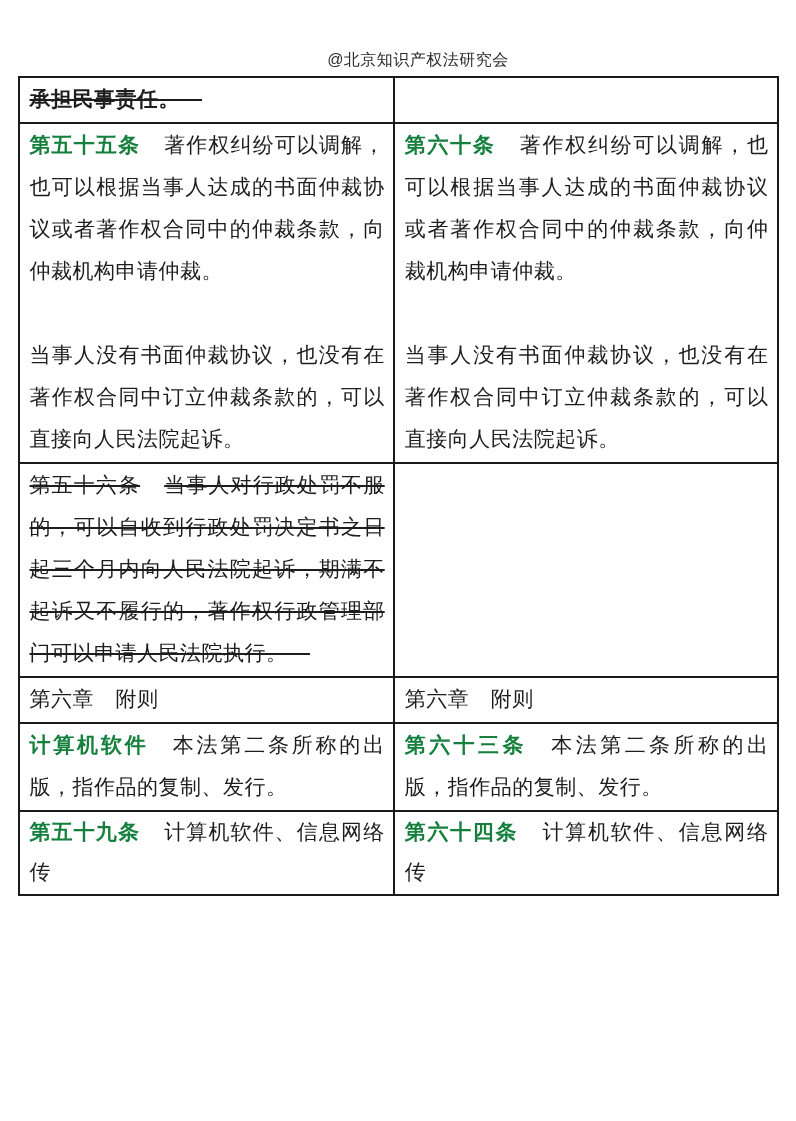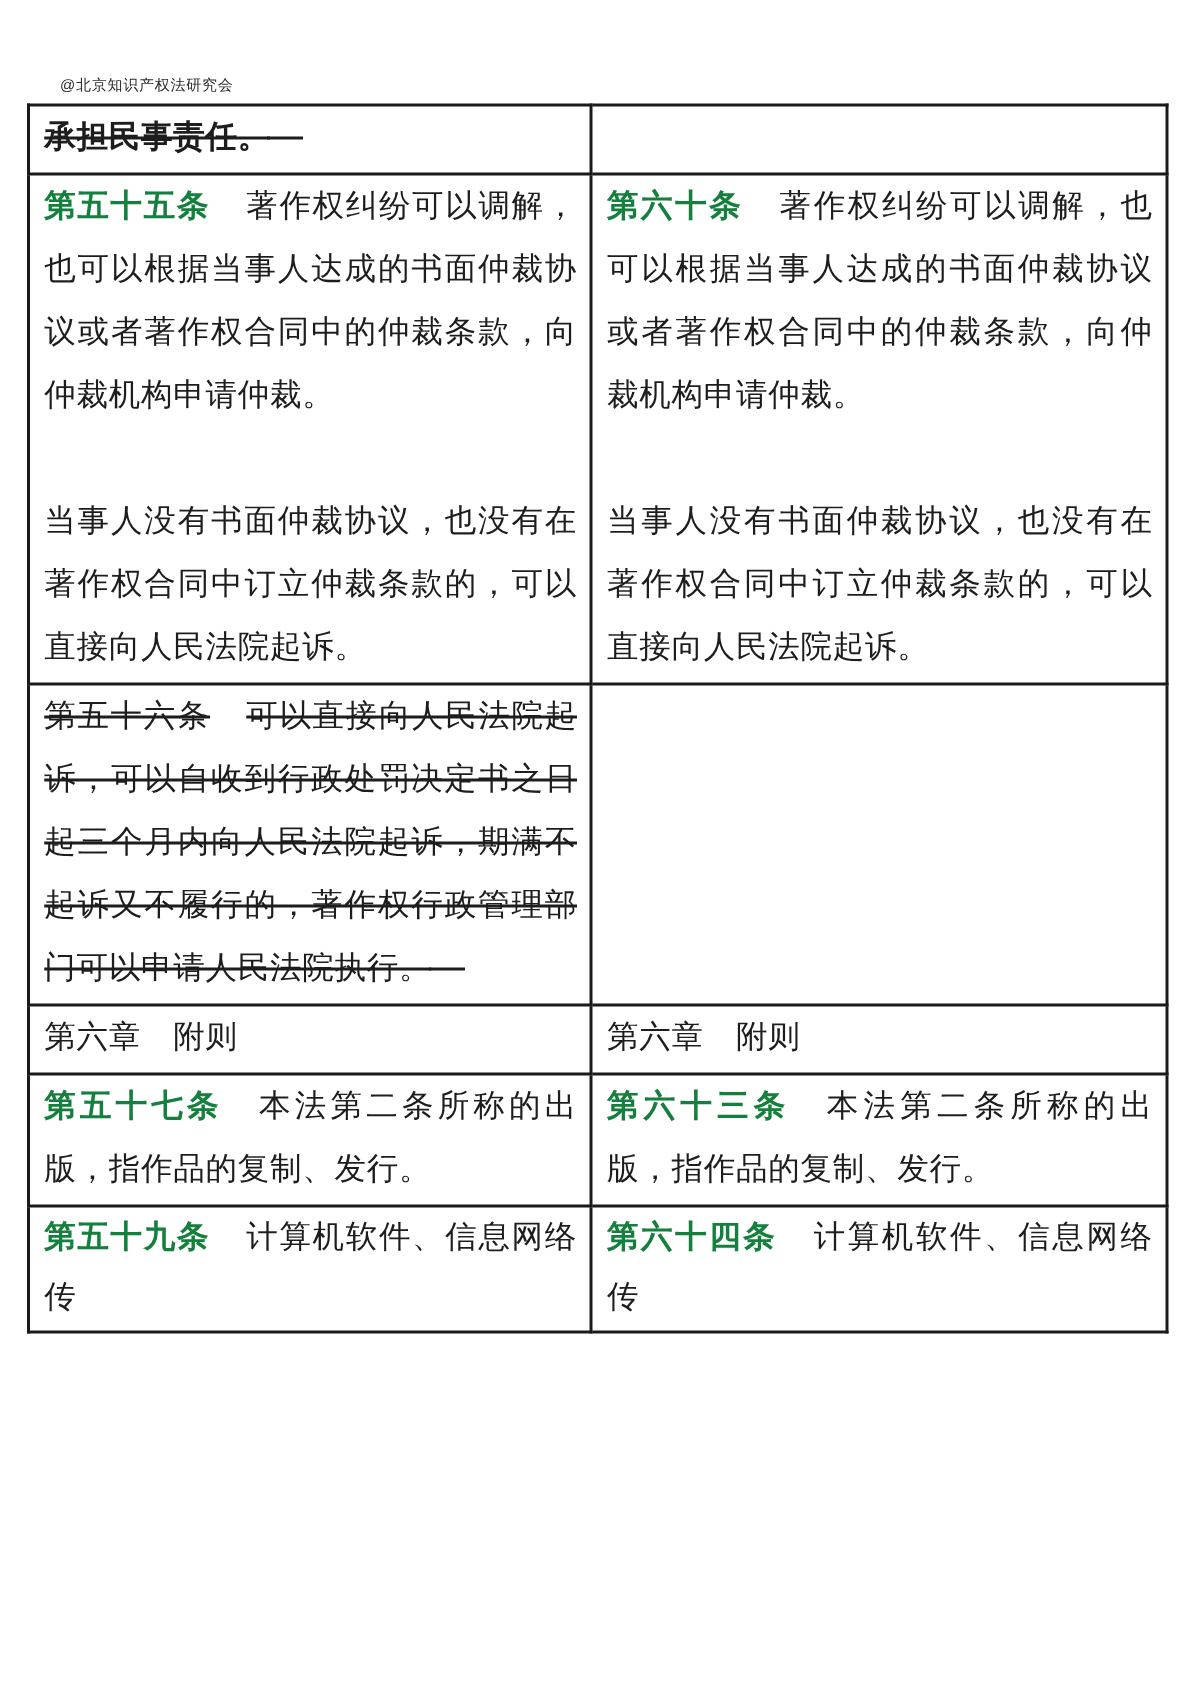--- a/index.html
+++ b/index.html
@@ -11,21 +11,22 @@
   .page {
     width: 796px;
     height: 1121px;
     margin: 0 auto;
     background: #ffffff;
     box-sizing: border-box;
     padding-top: 50px;
     overflow: hidden;
   }
   .credit {
-    font-size: 10px;
+    text-align: center;
+    font-size: 16px;
     color: #2b2b2b;
     letter-spacing: 0.5px;
     margin-bottom: 5px;
     padding-left: 40px;
   }
   table.law-table {
     border-collapse: collapse;
     table-layout: fixed;
     width: 761px;
     margin: 0 auto;
@@ -86,35 +87,35 @@
             <p class="para"><span class="artnum">第五十五条</span><span>著作权纠纷可以调解，也可以根据当事人达成的书面仲裁协议或者著作权合同中的仲裁条款，向仲裁机构申请仲裁。</span></p>
             <p class="para gap"><span>当事人没有书面仲裁协议，也没有在著作权合同中订立仲裁条款的，可以直接向人民法院起诉。</span></p>
           </td>
           <td class="col-right">
             <p class="para"><span class="artnum">第六十条</span><span>著作权纠纷可以调解，也可以根据当事人达成的书面仲裁协议或者著作权合同中的仲裁条款，向仲裁机构申请仲裁。</span></p>
             <p class="para gap"><span>当事人没有书面仲裁协议，也没有在著作权合同中订立仲裁条款的，可以直接向人民法院起诉。</span></p>
           </td>
         </tr>
         <tr>
           <td class="col-left strike">
-            <p class="para"><span class="artnum">第五十六条</span><span>可以直接向人民法院起诉，可以自收到行政处罚决定书之日起三个月内向人民法院起诉，期满不起诉又不履行的，著作权行政管理部门可以申请人民法院执行。</span><span class="strike-tail"></span></p>
+            <p class="para"><span class="artnum">第五十六条</span><span>当事人对行政处罚不服的，可以自收到行政处罚决定书之日起三个月内向人民法院起诉，期满不起诉又不履行的，著作权行政管理部门可以申请人民法院执行。</span><span class="strike-tail"></span></p>
           </td>
           <td class="col-right"></td>
         </tr>
         <tr>
           <td class="col-left">
             <p class="para"><span>第六章　附则</span></p>
           </td>
           <td class="col-right">
             <p class="para"><span>第六章　附则</span></p>
           </td>
         </tr>
         <tr>
           <td class="col-left">
-            <p class="para"><span class="artnum">第五十七条</span><span>本法第二条所称的出版，指作品的复制、发行。</span></p>
+            <p class="para"><span class="artnum">计算机软件</span><span>本法第二条所称的出版，指作品的复制、发行。</span></p>
           </td>
           <td class="col-right">
             <p class="para"><span class="artnum">第六十三条</span><span>本法第二条所称的出版，指作品的复制、发行。</span></p>
           </td>
         </tr>
         <tr class="tight">
           <td class="col-left">
             <p class="para"><span class="artnum">第五十九条</span><span>计算机软件、信息网络传</span></p>
           </td>
           <td class="col-right">

